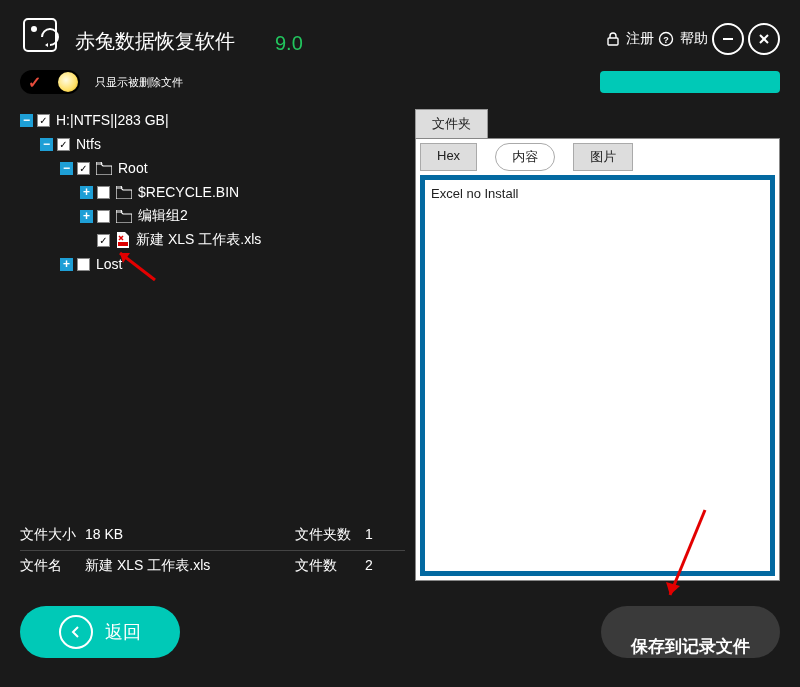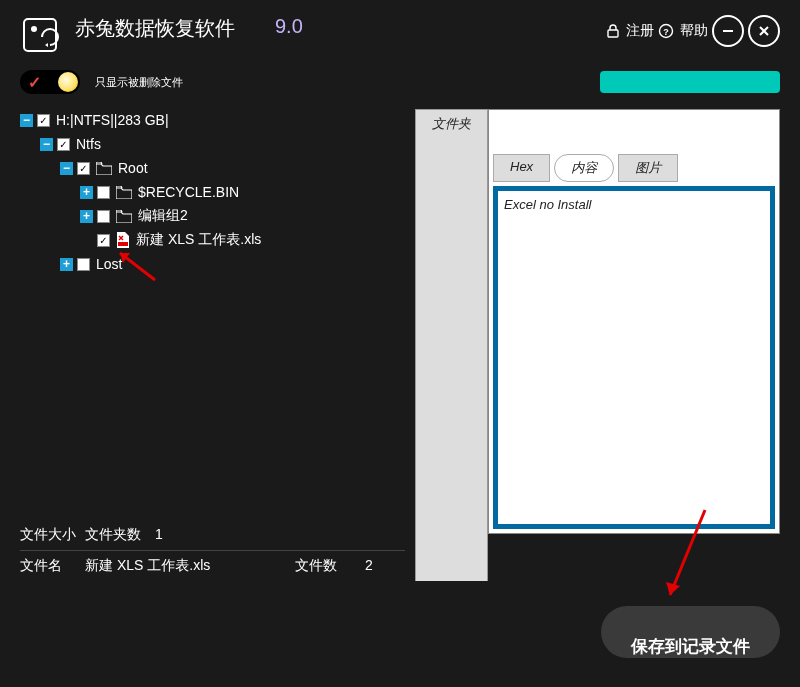--- a/index.html
+++ b/index.html
@@ -7,40 +7,40 @@
   width: 800px;
   height: 687px;
   background: #1a1a1a;
   font-family: "Microsoft YaHei", Arial, sans-serif;
   color: #fff;
   overflow: hidden;
   position: relative;
 }
 .header {
   display: flex;
-  align-items: flex-start;
+  align-items: flex-end;
   padding: 15px 20px;
   height: 70px;
 }
 .app-icon {
   width: 40px;
   height: 40px;
   margin-right: 15px;
   display: flex;
   align-items: center;
   justify-content: center;
 }
 .app-title {
   font-size: 20px;
   font-weight: normal;
   margin-right: 40px;
 }
 .app-version {
   font-size: 20px;
-  color: #c4b5fd;
+  color: #22c55e;
 }
 .header-right {
   margin-left: auto;
   display: flex;
   align-items: center;
   gap: 4px;
 }
 .header-link {
   display: flex;
   align-items: center;
@@ -184,22 +184,21 @@
   border-bottom: 1px solid #444;
 }
 .stat-label { width: 65px; }
 .stat-value { flex: 1; }
 .stat-label2 { width: 70px; }
 .stat-value2 { width: 40px; }
 
 .preview-panel {
   flex: 1;
   display: flex;
-  flex-direction: row;
-  font-style: italic;
+  flex-direction: column;
 }
 .outer-tabs {
   display: flex;
 }
 .outer-tab {
   background: #ddd;
   color: #222;
   padding: 5px 16px;
   font-size: 13px;
   cursor: pointer;
@@ -213,23 +212,22 @@
   background: #fff;
   border: 1px solid #888;
   flex: 1;
   height: 425px;
   padding: 4px;
   display: flex;
   flex-direction: column;
 }
 .inner-tabs {
   display: flex;
-  gap: 4px;
+  gap: 18px;
   margin-bottom: 4px;
-  margin-top: 40px;
 }
 .inner-tab {
   background: #ddd;
   color: #222;
   padding: 4px 16px;
   font-size: 13px;
   cursor: pointer;
   border: 1px solid #aaa;
 }
 .inner-tab.active {
@@ -407,20 +405,21 @@
         <div class="tree-node indent-2">
           <div class="expand-btn expand-plus">+</div>
           <div class="cb empty"></div>
           <span class="node-label">Lost</span>
         </div>
       </div>
 
     <div class="stats">
       <div class="stats-row bordered">
         <span class="stat-label">文件大小</span>
+        <span class="stat-value">18 KB</span>
         <span class="stat-label2">文件夹数</span>
         <span class="stat-value2">1</span>
       </div>
       <div class="stats-row">
         <span class="stat-label">文件名</span>
         <span class="stat-value">新建 XLS 工作表.xls</span>
         <span class="stat-label2">文件数</span>
         <span class="stat-value2">2</span>
       </div>
     </div>
@@ -437,20 +436,28 @@
           <div class="inner-tab">图片</div>
         </div>
       <div class="preview-content">
         <span>Excel no Install</span>
       </div>
     </div>
   </div>
 </div>
 
 <div class="bottom-bar">
+  <div class="btn-back">
+    <div class="back-arrow-circle">
+      <svg width="16" height="16" viewBox="0 0 16 16">
+          <path d="M10 3 L5 8 L10 13" fill="none" stroke="#fff" stroke-width="2"></path>
+        </svg>
+    </div>
+    <span>返回</span>
+  </div>
   <div class="btn-spacer"></div>
   <div class="btn-dark">
     <span>保存到记录文件</span>
   </div>
 </div>
 
 <svg class="red-arrow" style="left:105px; top:245px;" width="60" height="40">
   <line x1="50" y1="35" x2="15" y2="8" stroke="#e30000" stroke-width="3"></line>
   <polygon points="15,8 25,8 18,18" fill="#e30000"></polygon>
 </svg>

